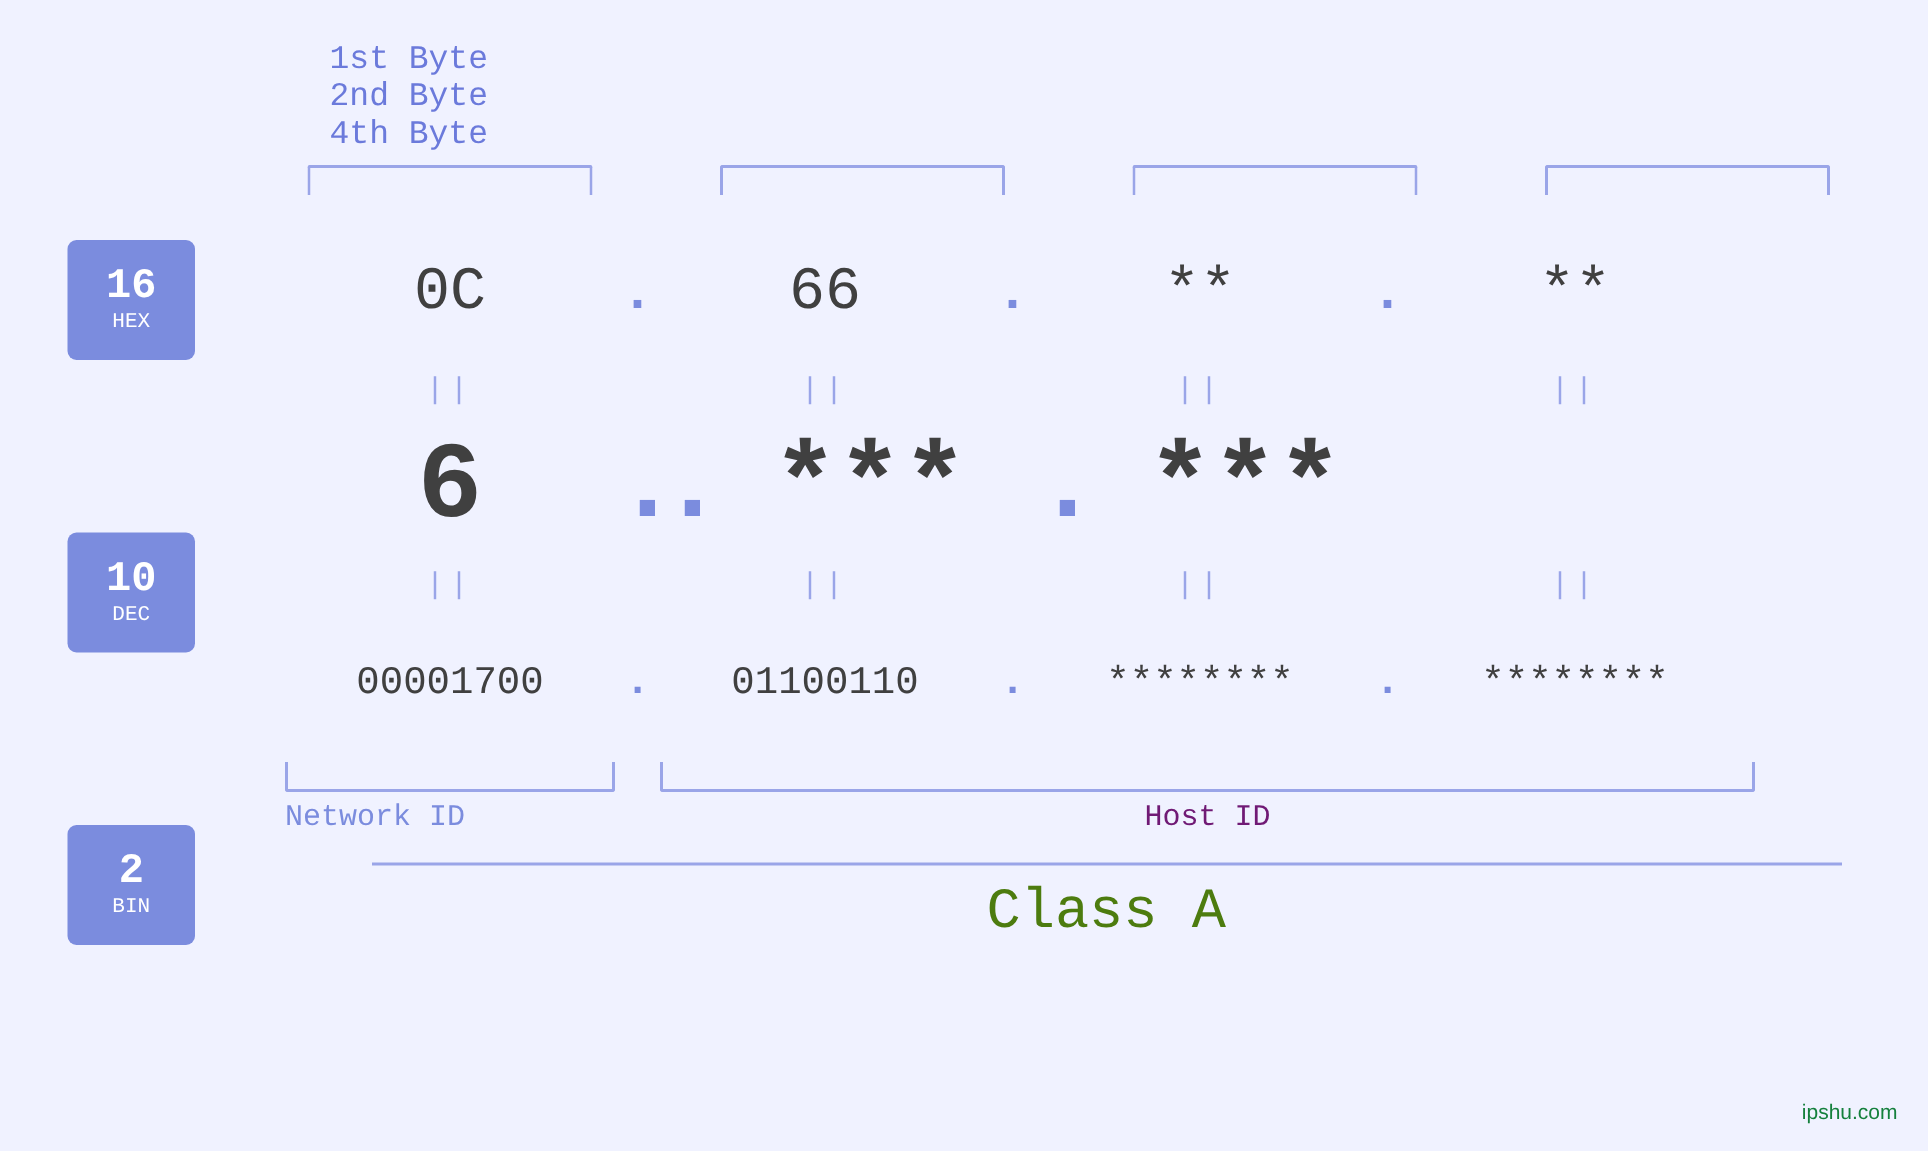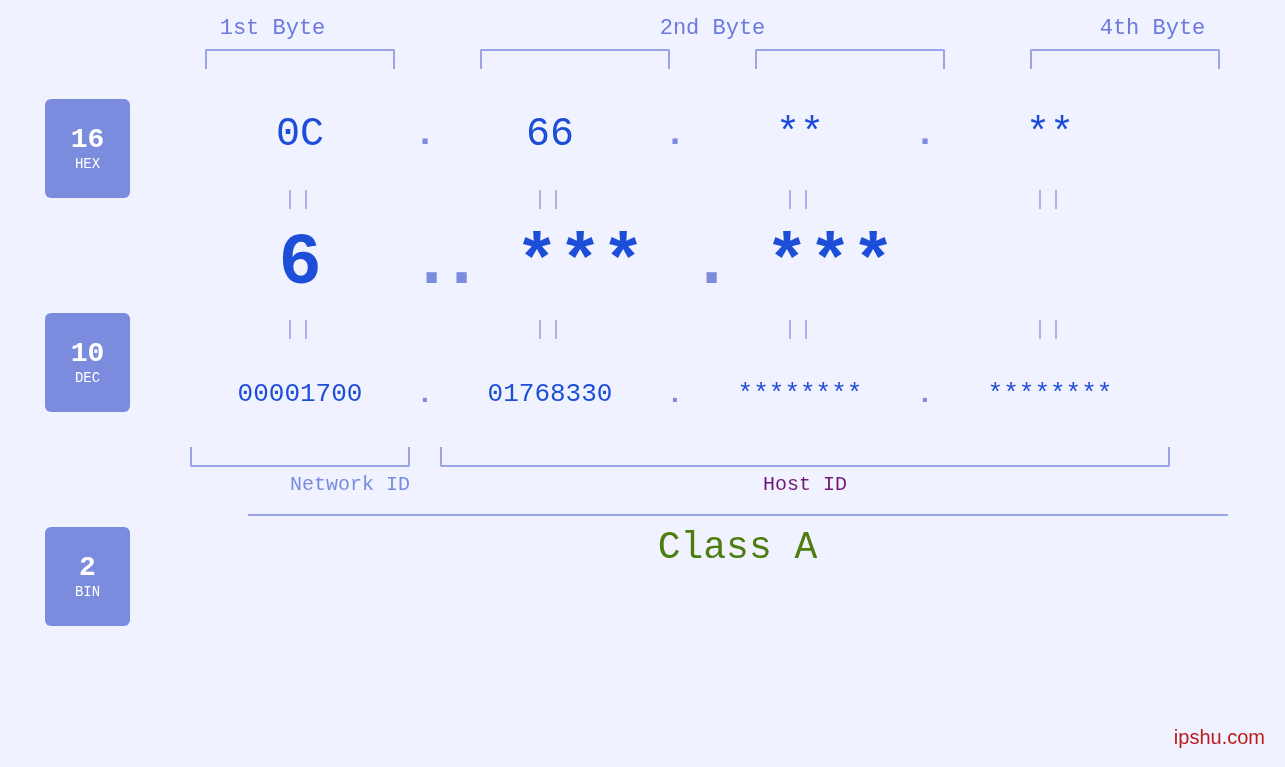--- a/index.html
+++ b/index.html
@@ -20,22 +20,23 @@
       display: flex;
       flex-direction: column;
       align-items: center;
     }
 
     
     .column-headers {
       display: flex;
       width: 1100px;
       margin-left: 140px;
-      margin-top: 16px;
-      justify-content: space-between;
+      margin-top: 27px;
+      justify-content: flex-start;
+      flex-direction: column;
     }
 
     .col-header {
       color: #6b7adb;
       font-size: 22px;
       font-family: 'Courier New', Courier, monospace;
       text-align: center;
       width: 220px;
     }
 
@@ -69,21 +70,21 @@
     .labels-column {
       display: flex;
       flex-direction: column;
       margin-left: 45px;
       margin-top: 30px;
       gap: 60px;
     }
 
     .base-label {
       width: 85px;
-      height: 99px;
+      height: 80px;
       background-color: #7b8cde;
       border-radius: 6px;
       display: flex;
       flex-direction: column;
       align-items: center;
       justify-content: center;
       color: white;
     }
 
     .base-label .num {
@@ -113,21 +114,21 @@
       height: 90px;
     }
 
     .byte-cell {
       width: 220px;
       text-align: center;
       position: relative;
     }
 
     .byte-value {
-      color: #1d4ed8;
+      color: #404040;
       font-family: 'Courier New', Courier, monospace;
     }
 
     .byte-value.hex {
       font-size: 40px;
     }
 
     .byte-value.dec {
       font-size: 72px;
       font-weight: bold;
@@ -159,22 +160,22 @@
       color: #9aa5e8;
       font-size: 20px;
       letter-spacing: 4px;
     }
 
     
     .watermark {
       position: absolute;
       bottom: 18px;
       right: 20px;
-      color: #b91c1c;
-      font-size: 20px;
+      color: #15803d;
+      font-size: 14px;
       font-family: Arial, sans-serif;
     }
 
     .dot-sep {
       width: 30px;
       text-align: center;
     }
   </style>
 </head>
 <body>
@@ -265,42 +266,42 @@
         <div class="dot-sep"></div>
         <div class="sep-cell">||</div>
       </div>
 
       <div class="data-row">
         <div class="byte-cell">
           <span class="byte-value bin">00001700</span>
         </div>
         <div class="dot-sep dot bin">.</div>
         <div class="byte-cell">
-          <span class="byte-value bin">01768330</span>
+          <span class="byte-value bin">01100110</span>
         </div>
         <div class="dot-sep dot bin">.</div>
         <div class="byte-cell">
           <span class="byte-value bin">********</span>
         </div>
         <div class="dot-sep dot bin">.</div>
         <div class="byte-cell">
           <span class="byte-value bin">********</span>
         </div>
       </div>
 
       <div style="margin-top: 8px; display: flex; align-items: flex-start;">
 
         <div style="width: 220px; height: 20px; border: 2px solid #9aa5e8; border-top: none; border-radius: 0 0 2px 2px; margin-left: 0px;"></div>
         <div style="width: 30px;"></div>
 
         <div style="width: 730px; height: 20px; border: 2px solid #9aa5e8; border-top: none; border-radius: 0 0 2px 2px;"></div>
       </div>
 
       <div style="display: flex; margin-top: 6px;">
-        <div style="width: 220px; text-align: right; color: #7b8cde; font-size: 20px; font-family: 'Courier New', monospace;">Network ID</div>
+        <div style="width: 220px; text-align: left; color: #7b8cde; font-size: 20px; font-family: 'Courier New', monospace;">Network ID</div>
         <div style="width: 30px;"></div>
         <div style="width: 730px; text-align: center; color: #701a75; font-size: 20px; font-family: 'Courier New', monospace;">Host ID</div>
       </div>
 
       <div style="margin-top: 18px;">
         <div style="width: 980px; height: 2px; background-color: #9aa5e8; margin: 0 auto;"></div>
         <div style="text-align: center; color: #4d7c0f; font-size: 38px; font-family: 'Courier New', monospace; margin-top: 10px;">Class A</div>
       </div>
 
     </div>

